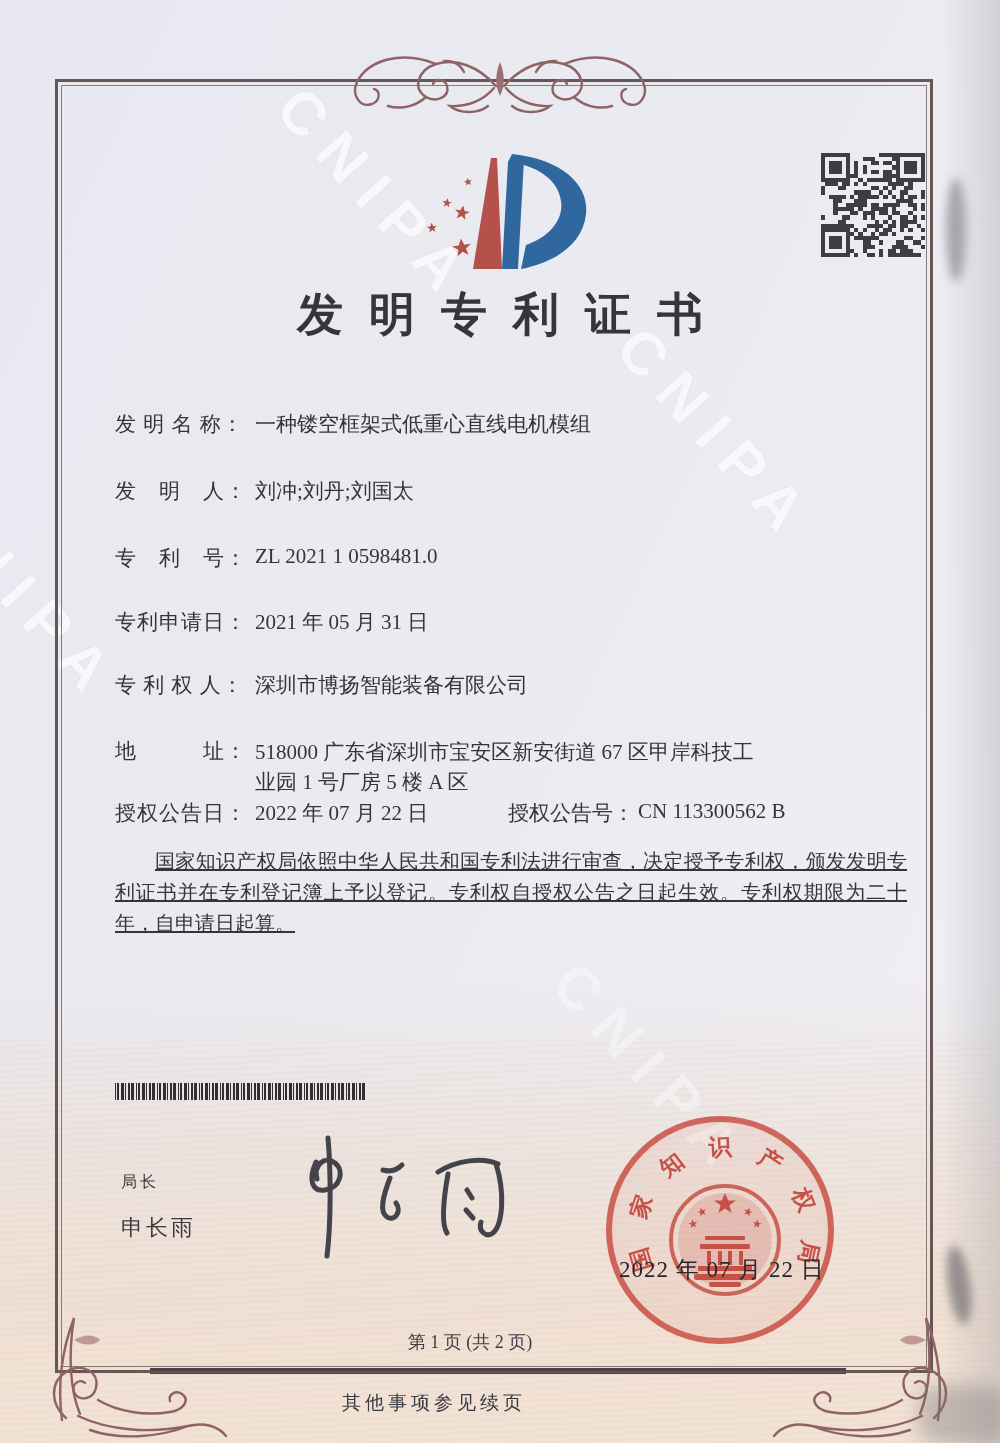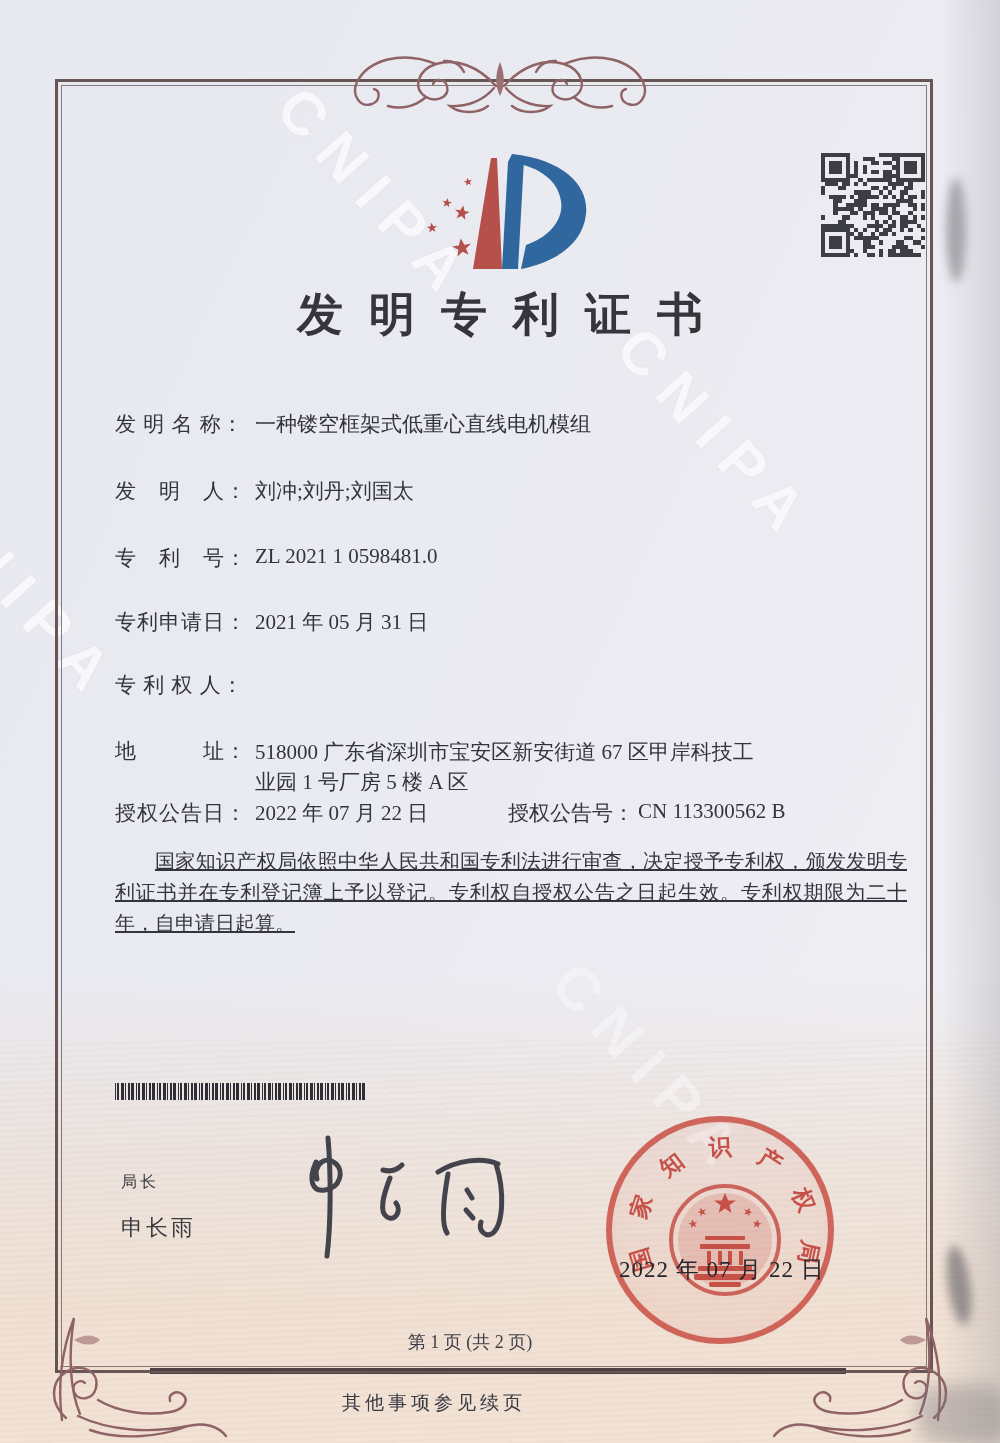--- a/index.html
+++ b/index.html
@@ -782,20 +782,21 @@
   <div class="lbl" style="top:477px;">发　明　人：</div>
   <div class="val" style="top:477px;">刘冲;刘丹;刘国太</div>
 
   <div class="lbl" style="top:544px;">专　利　号：</div>
   <div class="val" style="top:544px;text-align:center;">ZL 2021 1 0598481.0</div>
 
   <div class="lbl" style="top:608px;">专利申请日：</div>
   <div class="val" style="top:608px;">2021 年 05 月 31 日</div>
 
   <div class="lbl" style="top:671px;">专 利 权 人：</div>
+  <div class="val" style="top:671px;">深圳市博扬智能装备有限公司</div>
 
   <div class="lbl" style="top:737px;">地　　　址：</div>
   <div class="val addr-val" style="top:737px;">518000 广东省深圳市宝安区新安街道 67 区甲岸科技工业园 1 号厂房 5 楼 A 区</div>
 
   <div class="lbl" style="top:799px;">授权公告日：</div>
   <div class="val" style="top:799px;">2022 年 07 月 22 日</div>
   <div class="lbl2" style="top:799px;text-align:right;">授权公告号：</div>
   <div class="val2" style="top:799px;">CN 113300562 B</div>
 
   <div class="paras">

